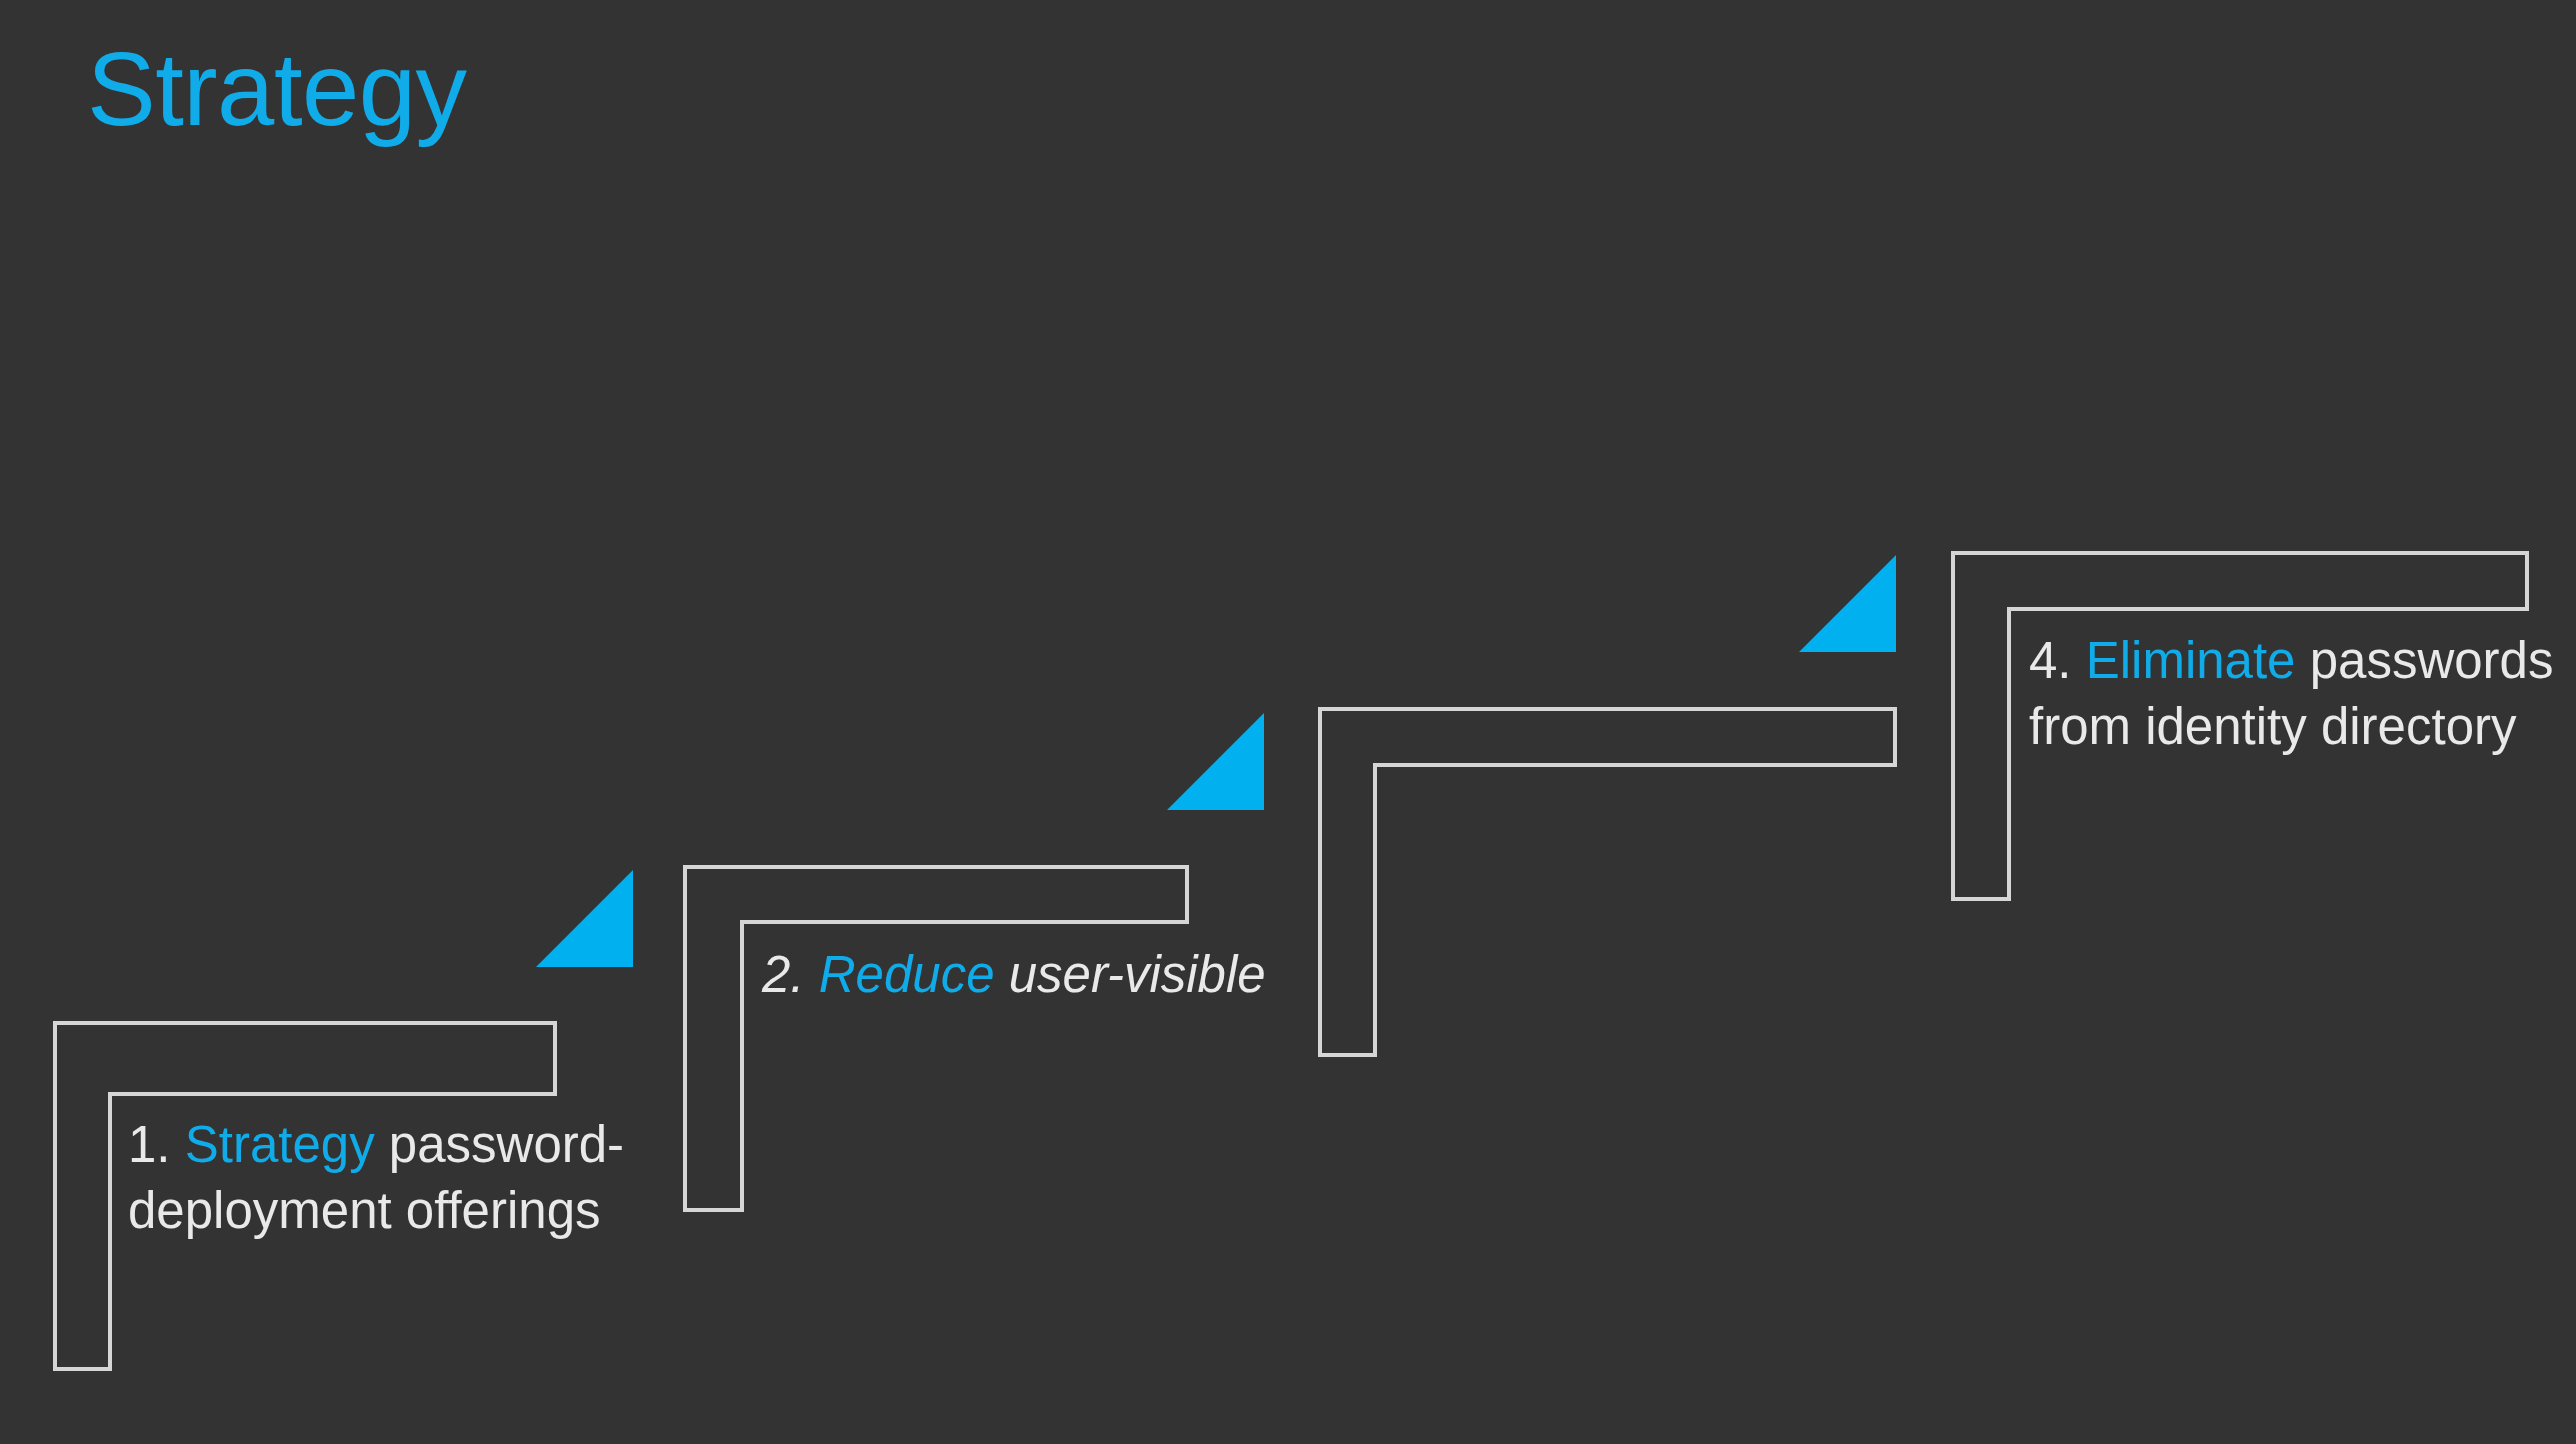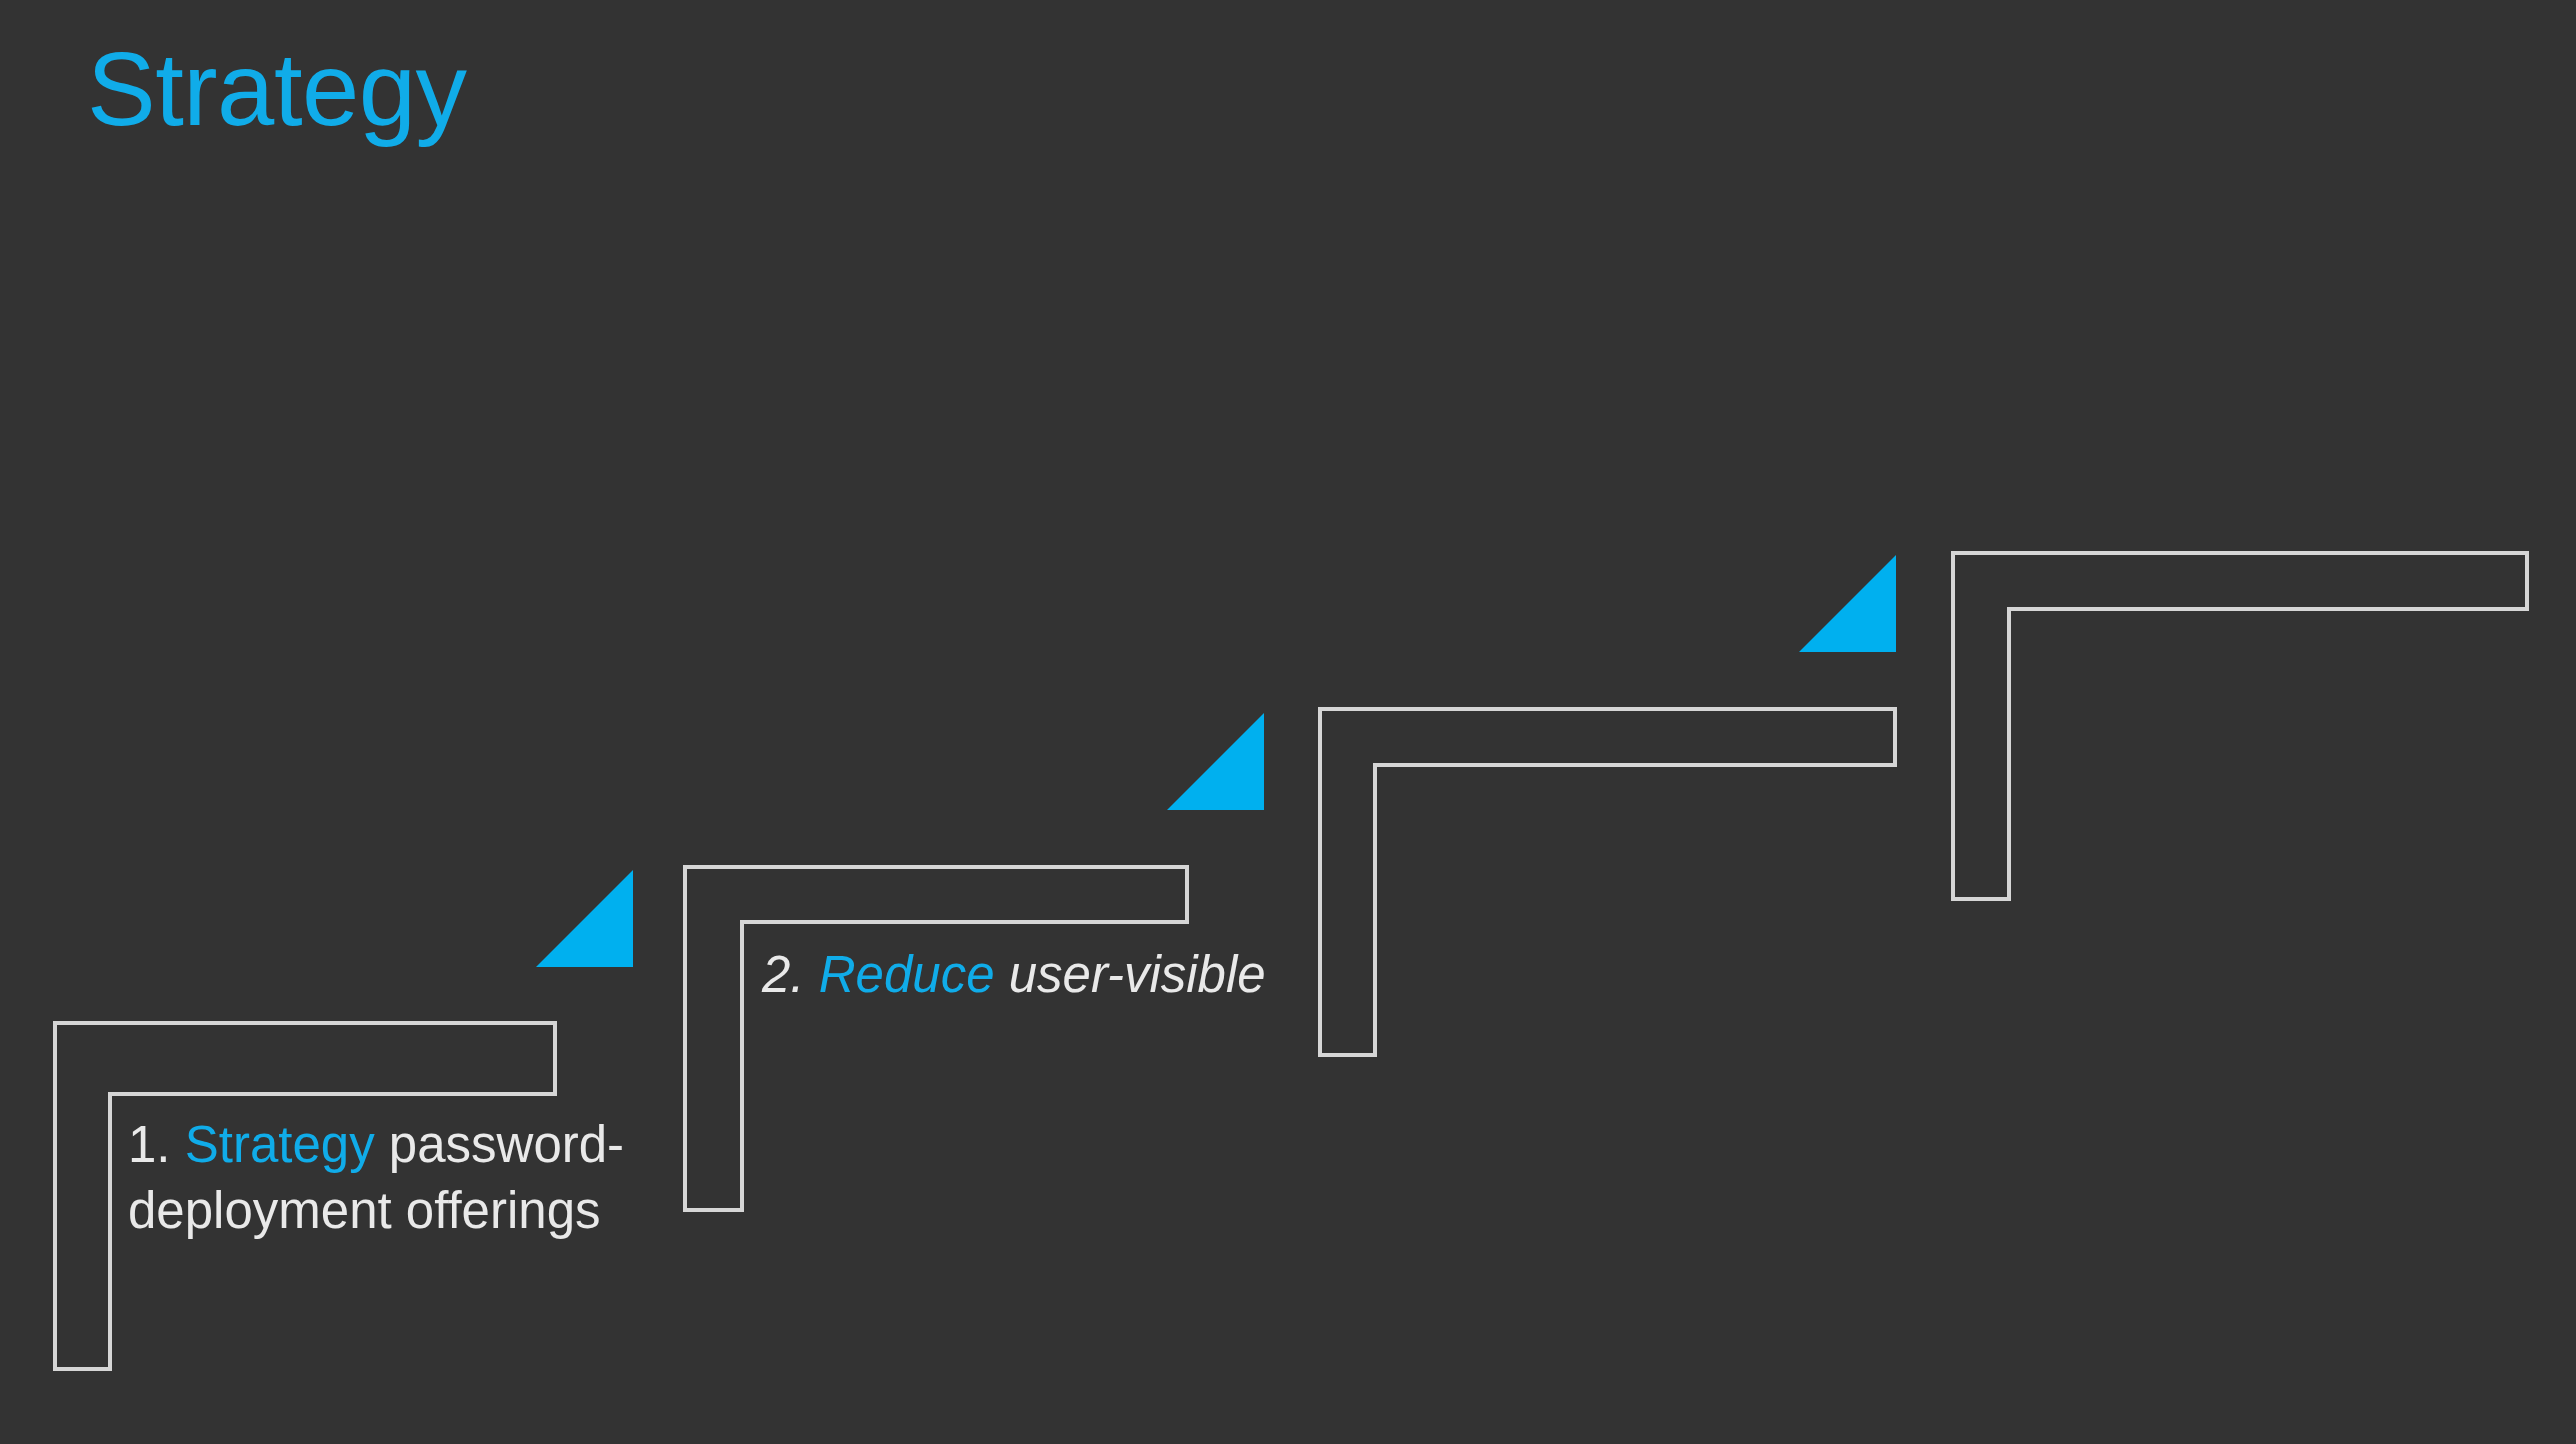--- a/index.html
+++ b/index.html
@@ -164,17 +164,19 @@
 
   <div class="tri" id="tri-3"></div>
 
   <div class="step" id="step-4">
     <div class="bracket">
       <div class="bracket-bar"></div>
       <div class="bracket-leg"></div>
       <div class="bracket-leg-cap"></div>
     </div>
     <div class="step-text">
+      <span class="step-line"><span class="num">4.</span> <span class="kw">Eliminate</span><span> passwords</span></span>
+      <span class="step-line">from identity directory</span>
     </div>
   </div>
 
 </div>
 
 
 </body></html>

